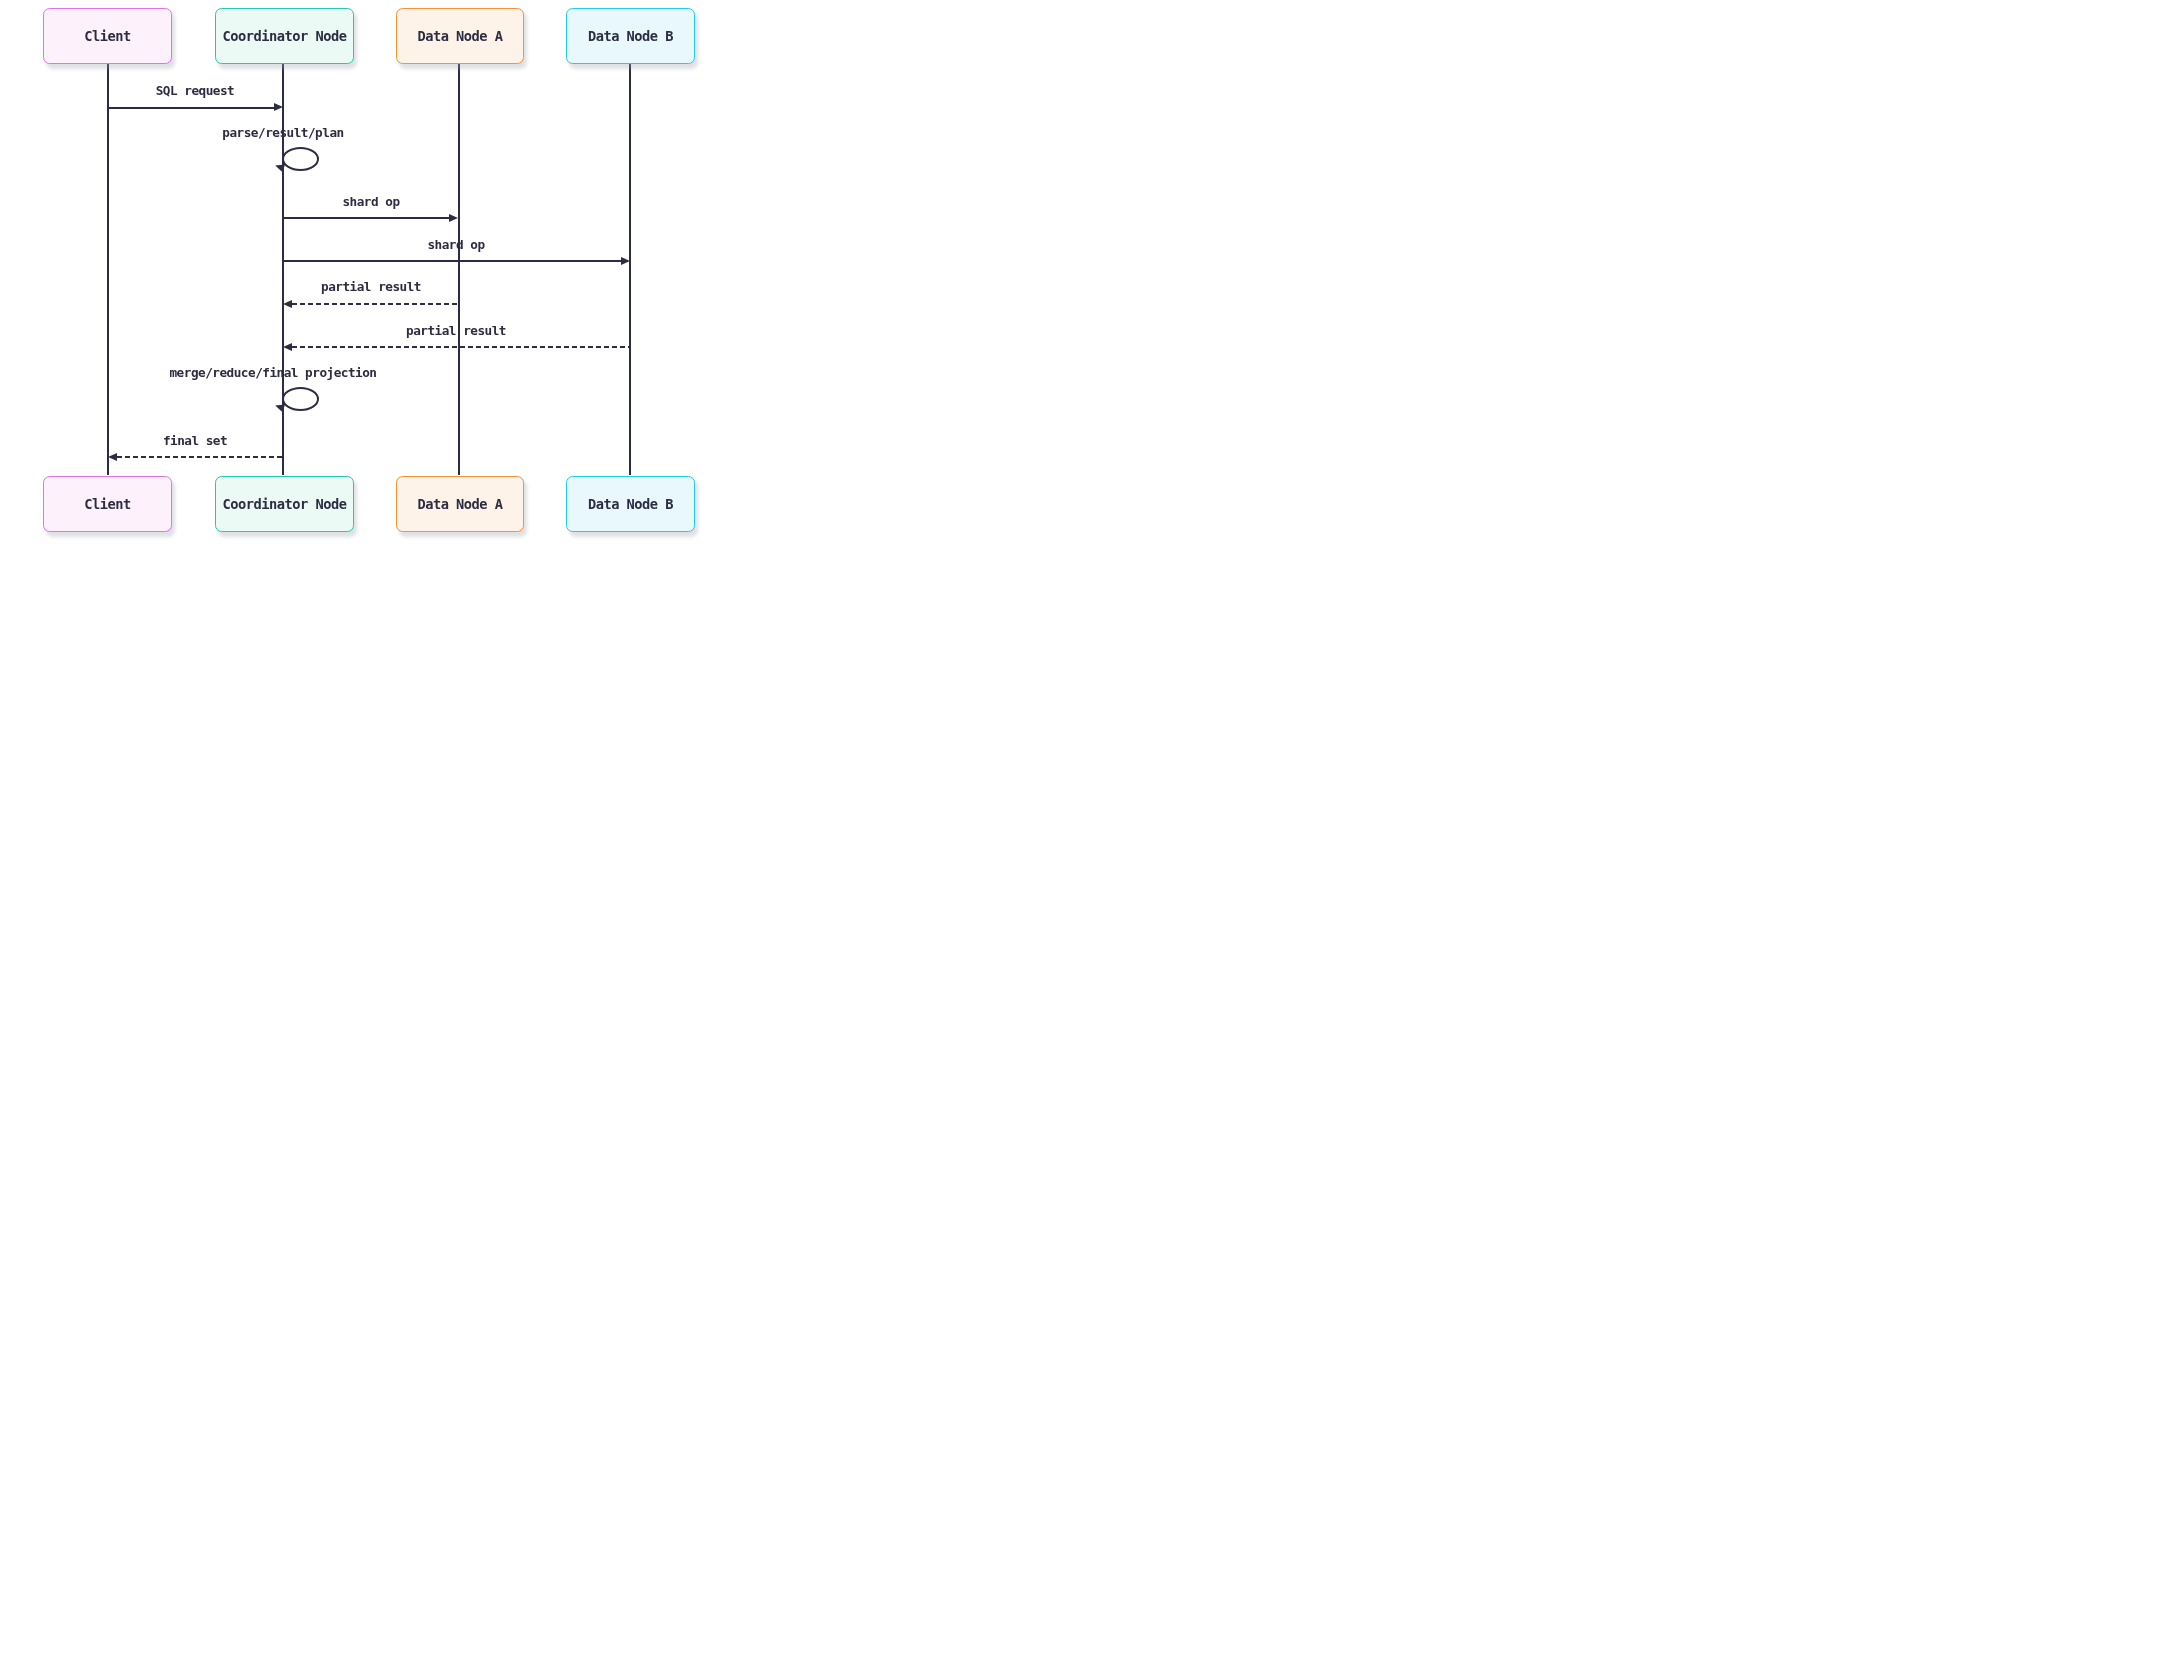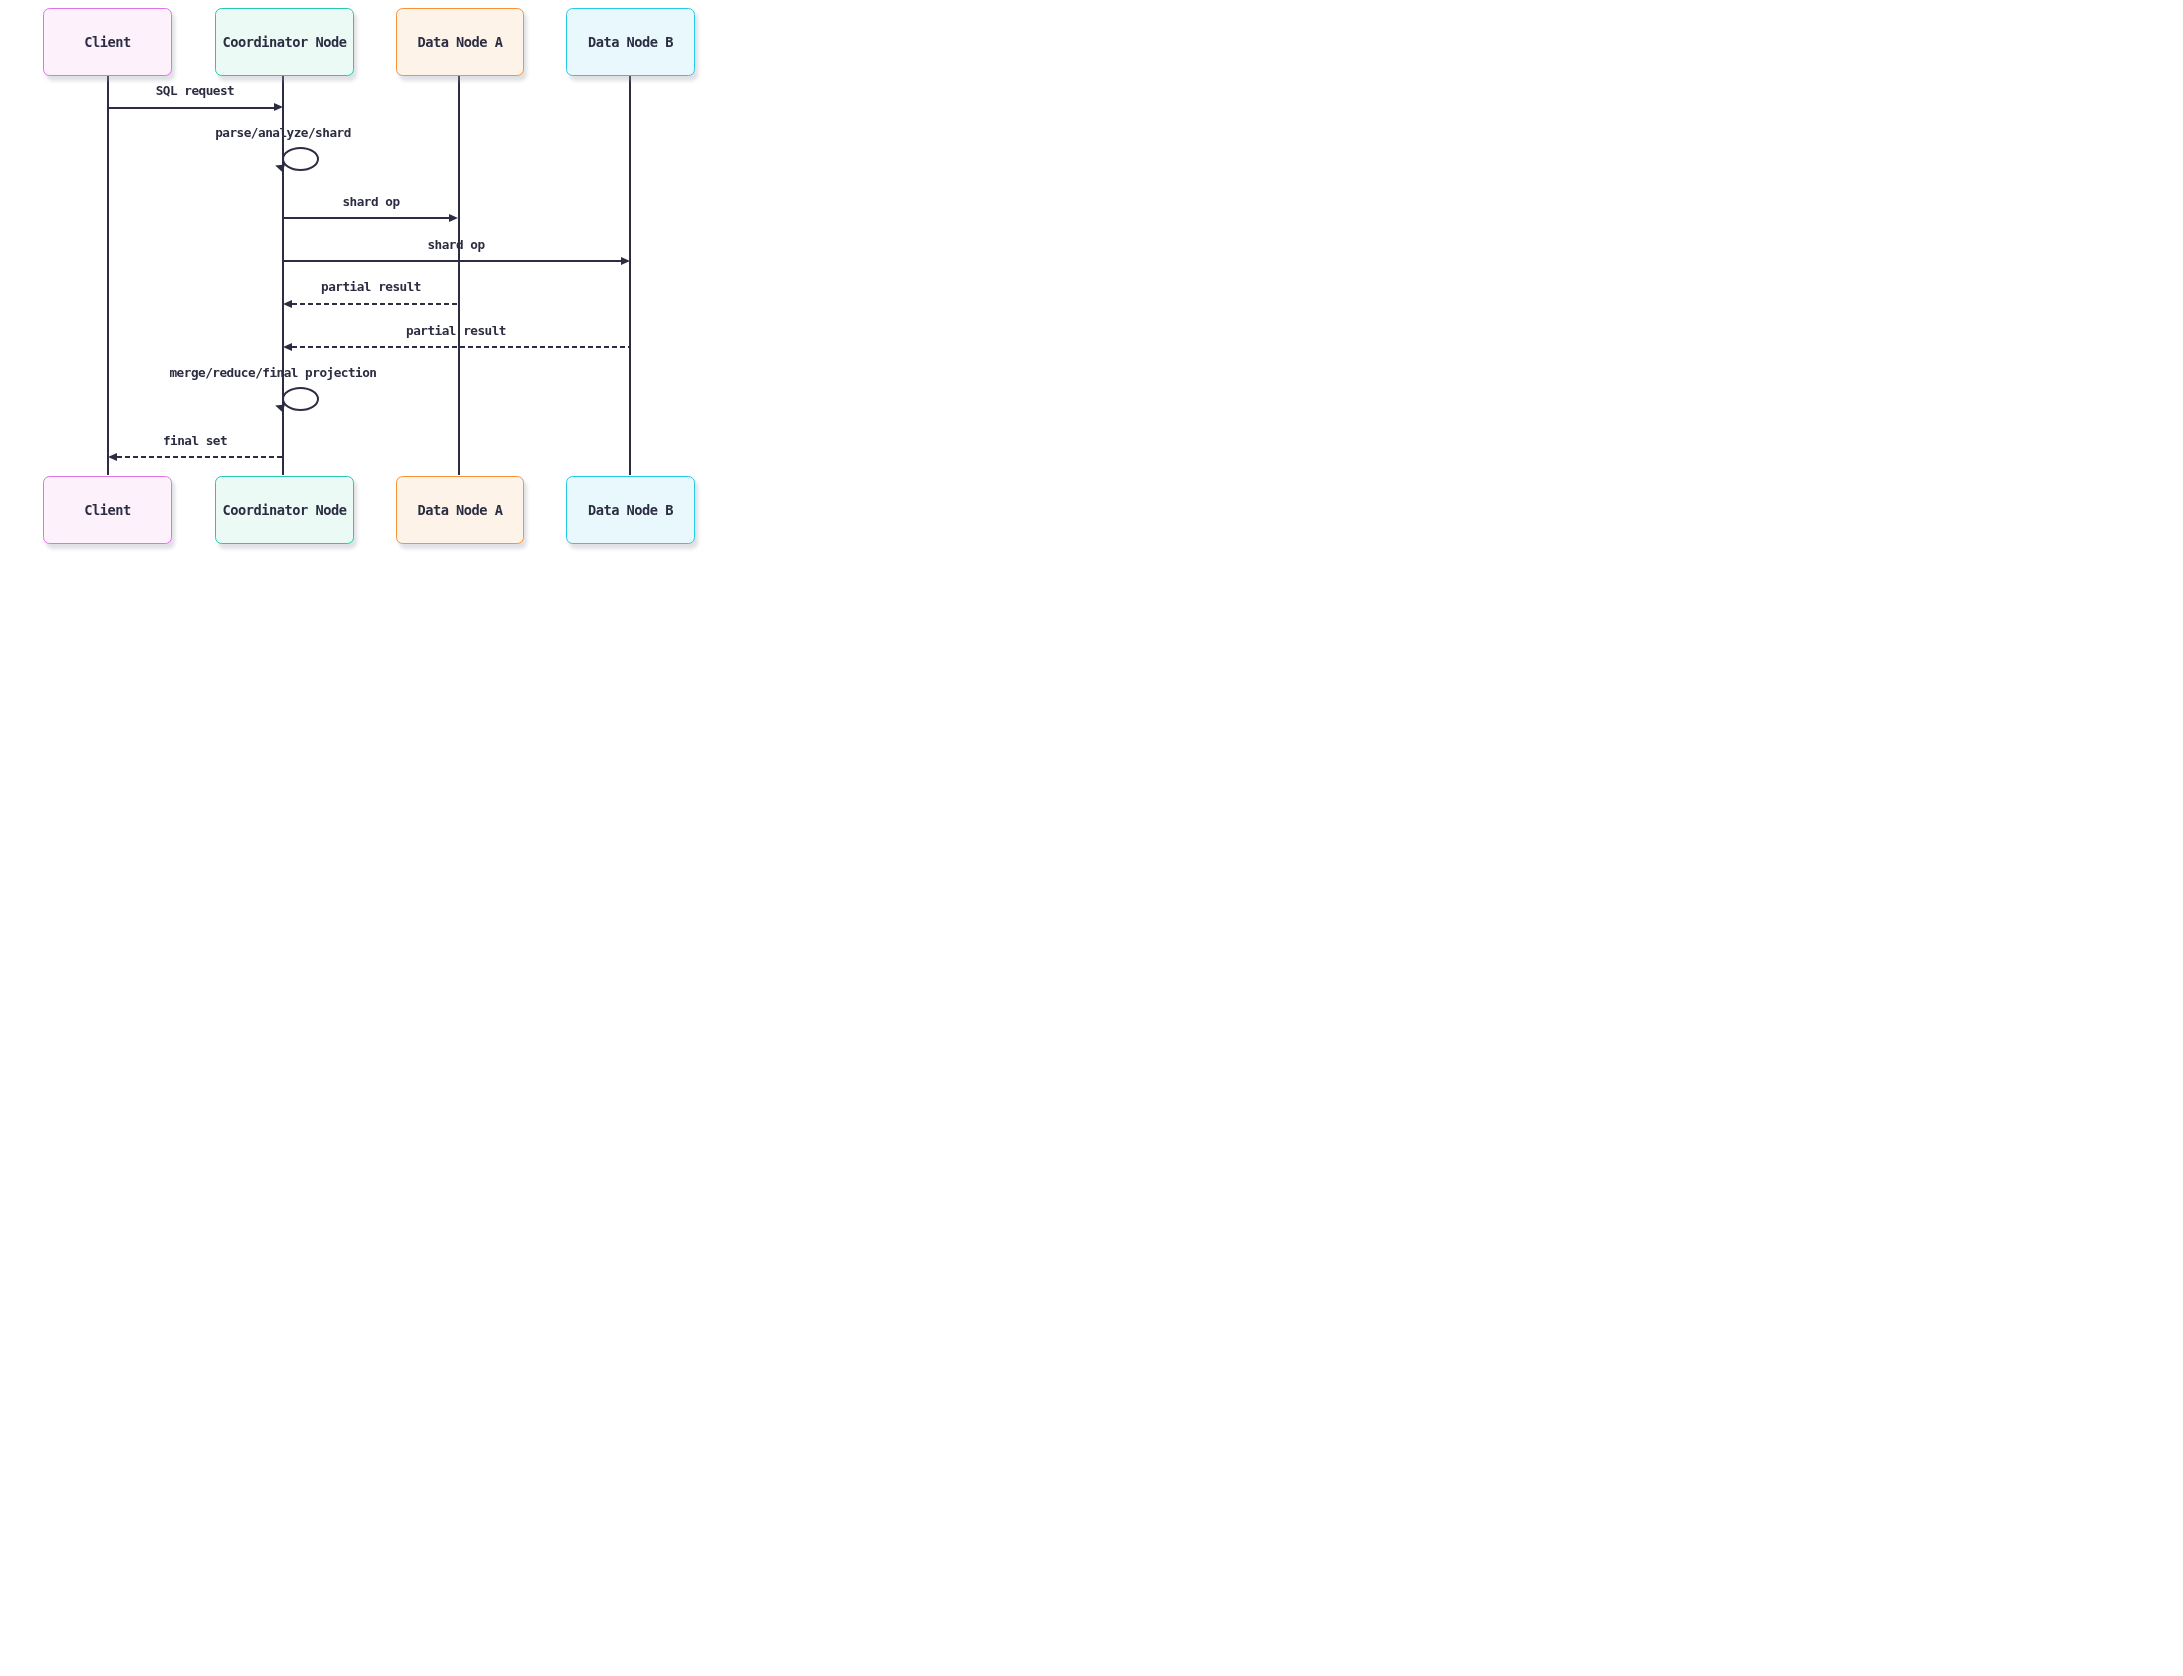--- a/index.html
+++ b/index.html
@@ -11,21 +11,21 @@
   #diagram {
     position: relative;
     width: 728px;
     height: 559px;
     background: #ffffff;
     overflow: hidden;
     --ink: #2c2c42;
   }
   .actor {
     position: absolute;
-    height: 68px;
+    height: 56px;
     border: 1.8px solid #888;
     border-radius: 6.6px;
     box-sizing: border-box;
     display: flex;
     align-items: center;
     justify-content: center;
     font-size: 13.7px;
     font-weight: 600;
     letter-spacing: -0.5px;
     color: var(--ink);
@@ -102,21 +102,21 @@
     <span>Data Node A</span>
   </div>
   <div class="actor" style="left: 566px; top: 8px; width: 129px; border-color: rgb(36, 203, 232); background: rgb(232, 248, 253);">
     <span>Data Node B</span>
   </div>
 
   <div class="msg-label" style="left:195px; top:83px">SQL request</div>
   <div class="line" style="left:108px; top:107px; width:166px"></div>
   <div class="head right" style="left:274px; top:103px"></div>
 
-  <div class="msg-label" style="left:283px; top:125px">parse/analyze/shard</div>
+  <div class="msg-label" style="left:283px; top:125px">parse/result/plan</div>
   <div class="loop" style="left:282px; top:147px"></div>
   <div class="loop-head" style="left:275px; top:163px"></div>
 
   <div class="msg-label" style="left:371px; top:194px">shard op</div>
   <div class="line" style="left:283px; top:217px; width:167px"></div>
   <div class="head right" style="left:449px; top:214px"></div>
 
   <div class="msg-label" style="left:456px; top:237px">shard op</div>
   <div class="line" style="left:283px; top:260px; width:339px"></div>
   <div class="head right" style="left:621px; top:257px"></div>

